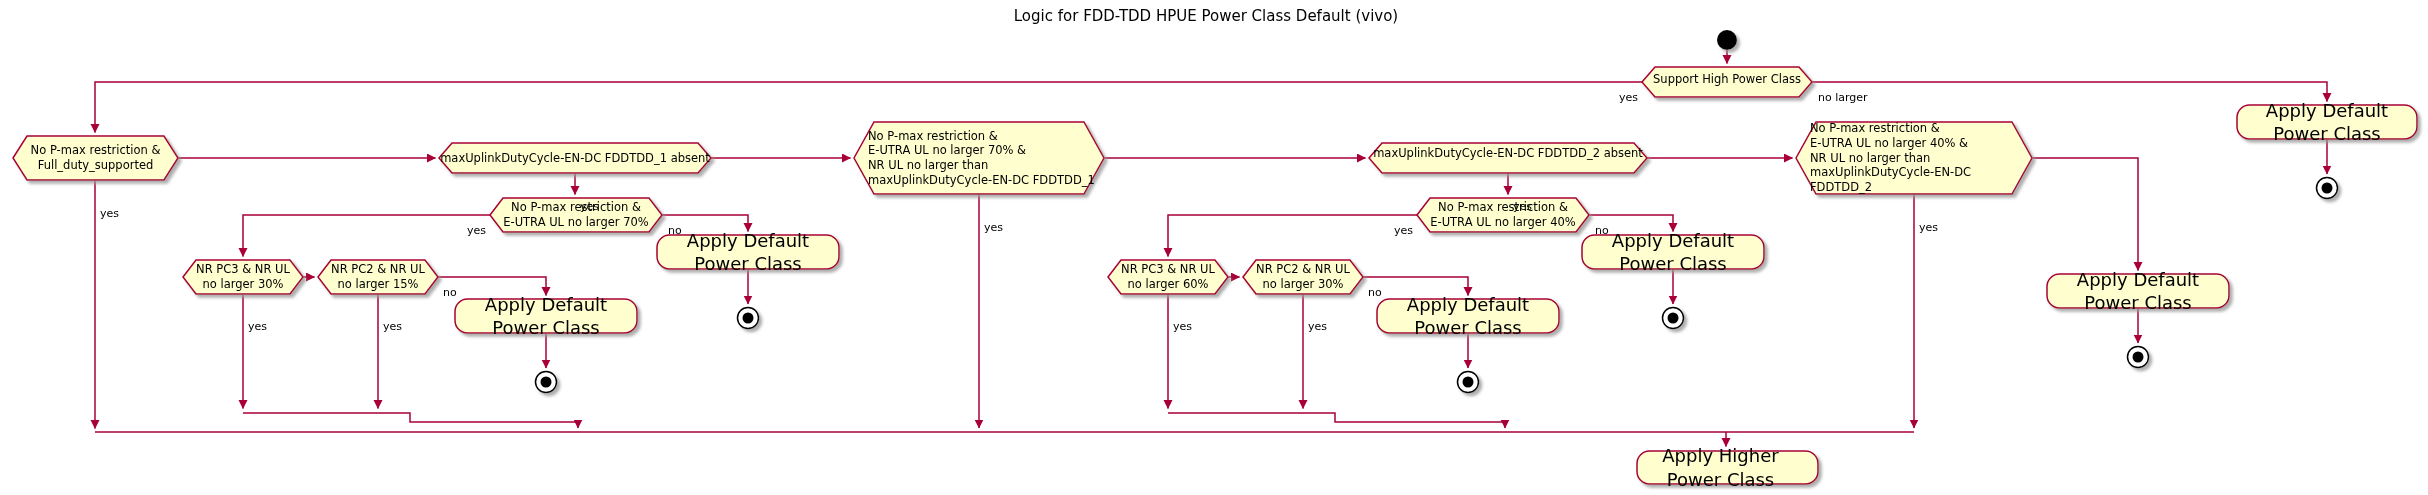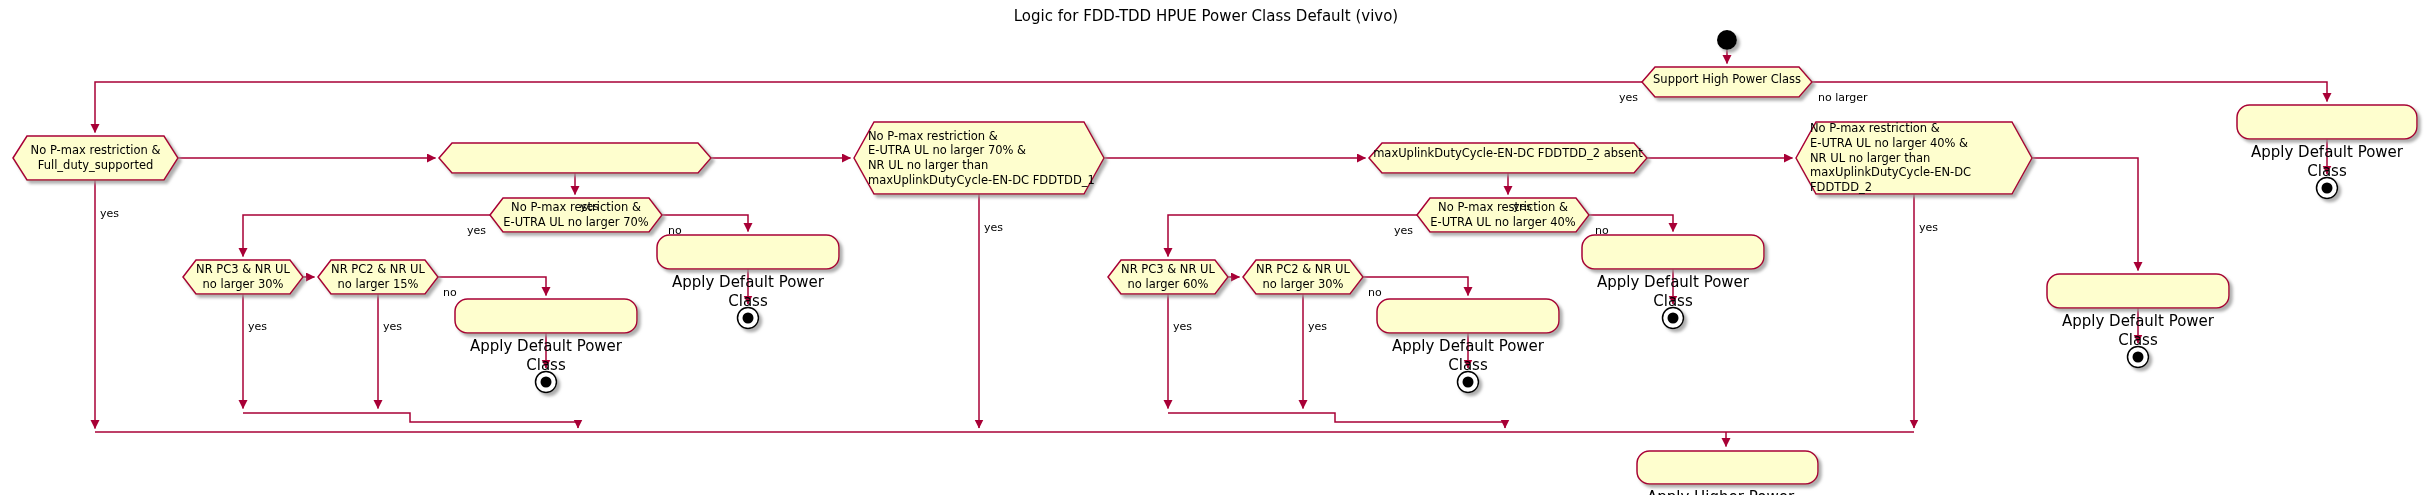--- a/index.html
+++ b/index.html
@@ -13,21 +13,21 @@
   svg.layer{position:absolute;left:0;top:0;}
   .nlabel{
     position:absolute;
     display:flex;align-items:center;justify-content:center;
     text-align:center;
     font-size:11.5px;line-height:1.28;color:#000;
     white-space:pre-line;
     pointer-events:none;
   }
   .nlabel.left{justify-content:flex-start;text-align:left;}
-  .alabel{font-size:15px;margin-top:40px;}
+  .alabel{font-size:18px;}
   .elabel{
     position:absolute;
     font-size:11px;color:#000;line-height:1;
     white-space:nowrap;
     pointer-events:none;
     margin-top:24px;
   }
   .elabel.r{text-align:right;}
   .title{
     position:absolute;left:906px;top:7px;width:600px;
@@ -162,20 +162,21 @@
       <circle cx="1468" cy="382" r="5.5" fill="#000"></circle>
       <circle cx="2138" cy="357" r="5.5" fill="#000"></circle>
     </g>
   </svg>
 
   <div class="title">Logic for FDD-TDD HPUE Power Class Default (vivo)</div>
 
   <div class="nlabel" style="left:1642px;top:67px;width:170px;height:24px;">Support High Power Class</div>
   <div class="nlabel" style="left:13px;top:136px;width:165px;height:44px;">No P-max restriction &amp;
 Full_duty_supported</div>
+  <div class="nlabel" style="left:439px;top:143px;width:272px;height:30px;">maxUplinkDutyCycle-EN-DC FDDTDD_1 absent</div>
   <div class="nlabel left" style="left:868px;top:122px;width:232px;height:72px;">No P-max restriction &amp;
  E-UTRA UL no larger 70% &amp;
  NR UL no larger than
  maxUplinkDutyCycle-EN-DC FDDTDD_1</div>
   <div class="nlabel" style="left:1369px;top:143px;width:278px;height:20px;">maxUplinkDutyCycle-EN-DC FDDTDD_2 absent</div>
   <div class="nlabel left" style="left:1810px;top:122px;width:222px;height:72px;">No P-max restriction &amp;
  E-UTRA UL no larger 40% &amp;
  NR UL no larger than
  maxUplinkDutyCycle-EN-DC FDDTDD_2</div>
   <div class="nlabel" style="left:490px;top:198px;width:172px;height:34px;">No P-max restriction &amp;

